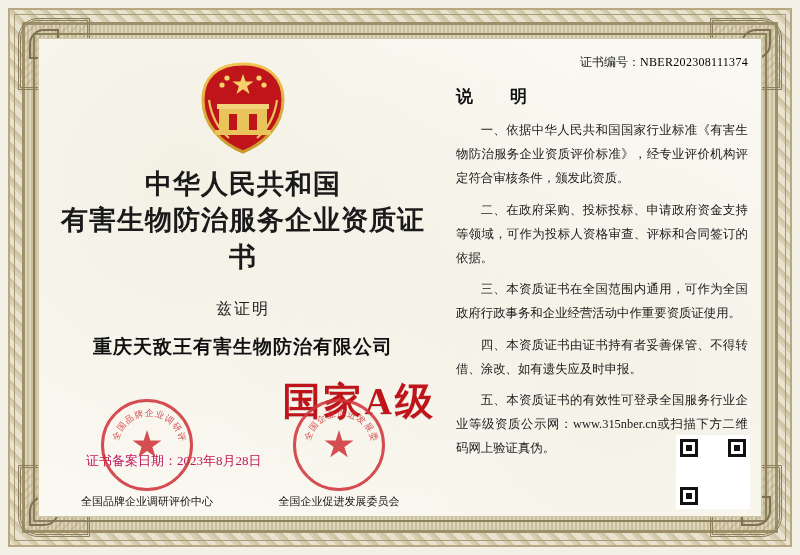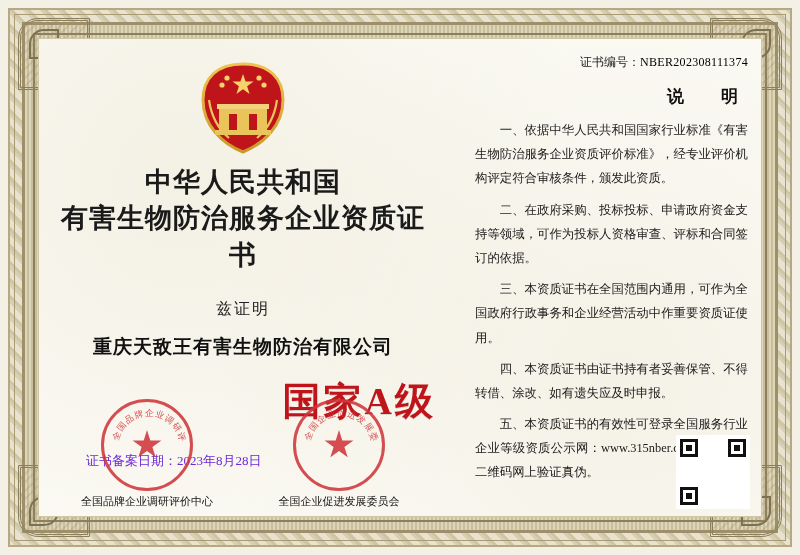--- a/index.html
+++ b/index.html
@@ -106,21 +106,21 @@
     margin-top: 6px;
   }
   .emblem {
     width: 108px; height: 104px;
     position: relative;
   }
   
   .title {
     text-align: center;
     color: #1a1a1a;
-    font-family: Liberation Mono, monospace;
+    font-family: Liberation Sans, sans-serif;
     font-weight: bold;
     font-size: 27px;
     letter-spacing: 1px;
     line-height: 1.35;
     margin-top: 6px;
   }
   .zizhengming {
     text-align: center;
     font-family: "Liberation Serif", serif;
     font-size: 16px;
@@ -145,21 +145,21 @@
     color: #c0141b;
     margin-top: 16px;
     letter-spacing: 3px;
     text-shadow: 0 1px 0 rgba(0,0,0,0.12);
   }
   .dates {
     margin-top: 22px;
     padding-left: 36px;
     font-family: "Liberation Serif", serif;
     font-size: 13px;
-    color: #6d28d9;
+    color: #be185d;
     line-height: 1.85;
   }
   .dates .row { white-space: nowrap; }
 
   
   .seals {
     position: absolute;
     bottom: 2px; left: 0; right: 0;
     display: flex;
     justify-content: center;
@@ -216,37 +216,36 @@
   .cert-no {
     text-align: right;
     font-family: "Liberation Serif", serif;
     font-size: 12px;
     color: #1a1a1a;
     margin-bottom: 14px;
     white-space: nowrap;
   }
   .cert-no .num { color: #000000; letter-spacing: 0.3px; }
   .shuoming-title {
-    text-align: right;
+    text-align: left;
     font-family: "Liberation Serif", serif;
     font-size: 17px;
     font-weight: bold;
     letter-spacing: 10px;
     color: #111;
     margin-bottom: 10px;
   }
   .clause {
     font-family: "Liberation Serif", serif;
     font-size: 12.4px;
     line-height: 1.95;
     color: #1a1a1a;
     text-align: justify;
     margin-bottom: 7px;
     text-indent: 2em;
-    margin-left: 19px;
   }
   .qr {
     position: absolute;
     right: 6px; bottom: 2px;
     width: 74px; height: 74px;
     background-color: #ffffff;
     background-image:
       repeating-linear-gradient(90deg, #111 0 3px, #fff 3px 6px),
       repeating-linear-gradient(0deg, #111 0 3px, #fff 3px 6px);
     background-blend-mode: screen;

